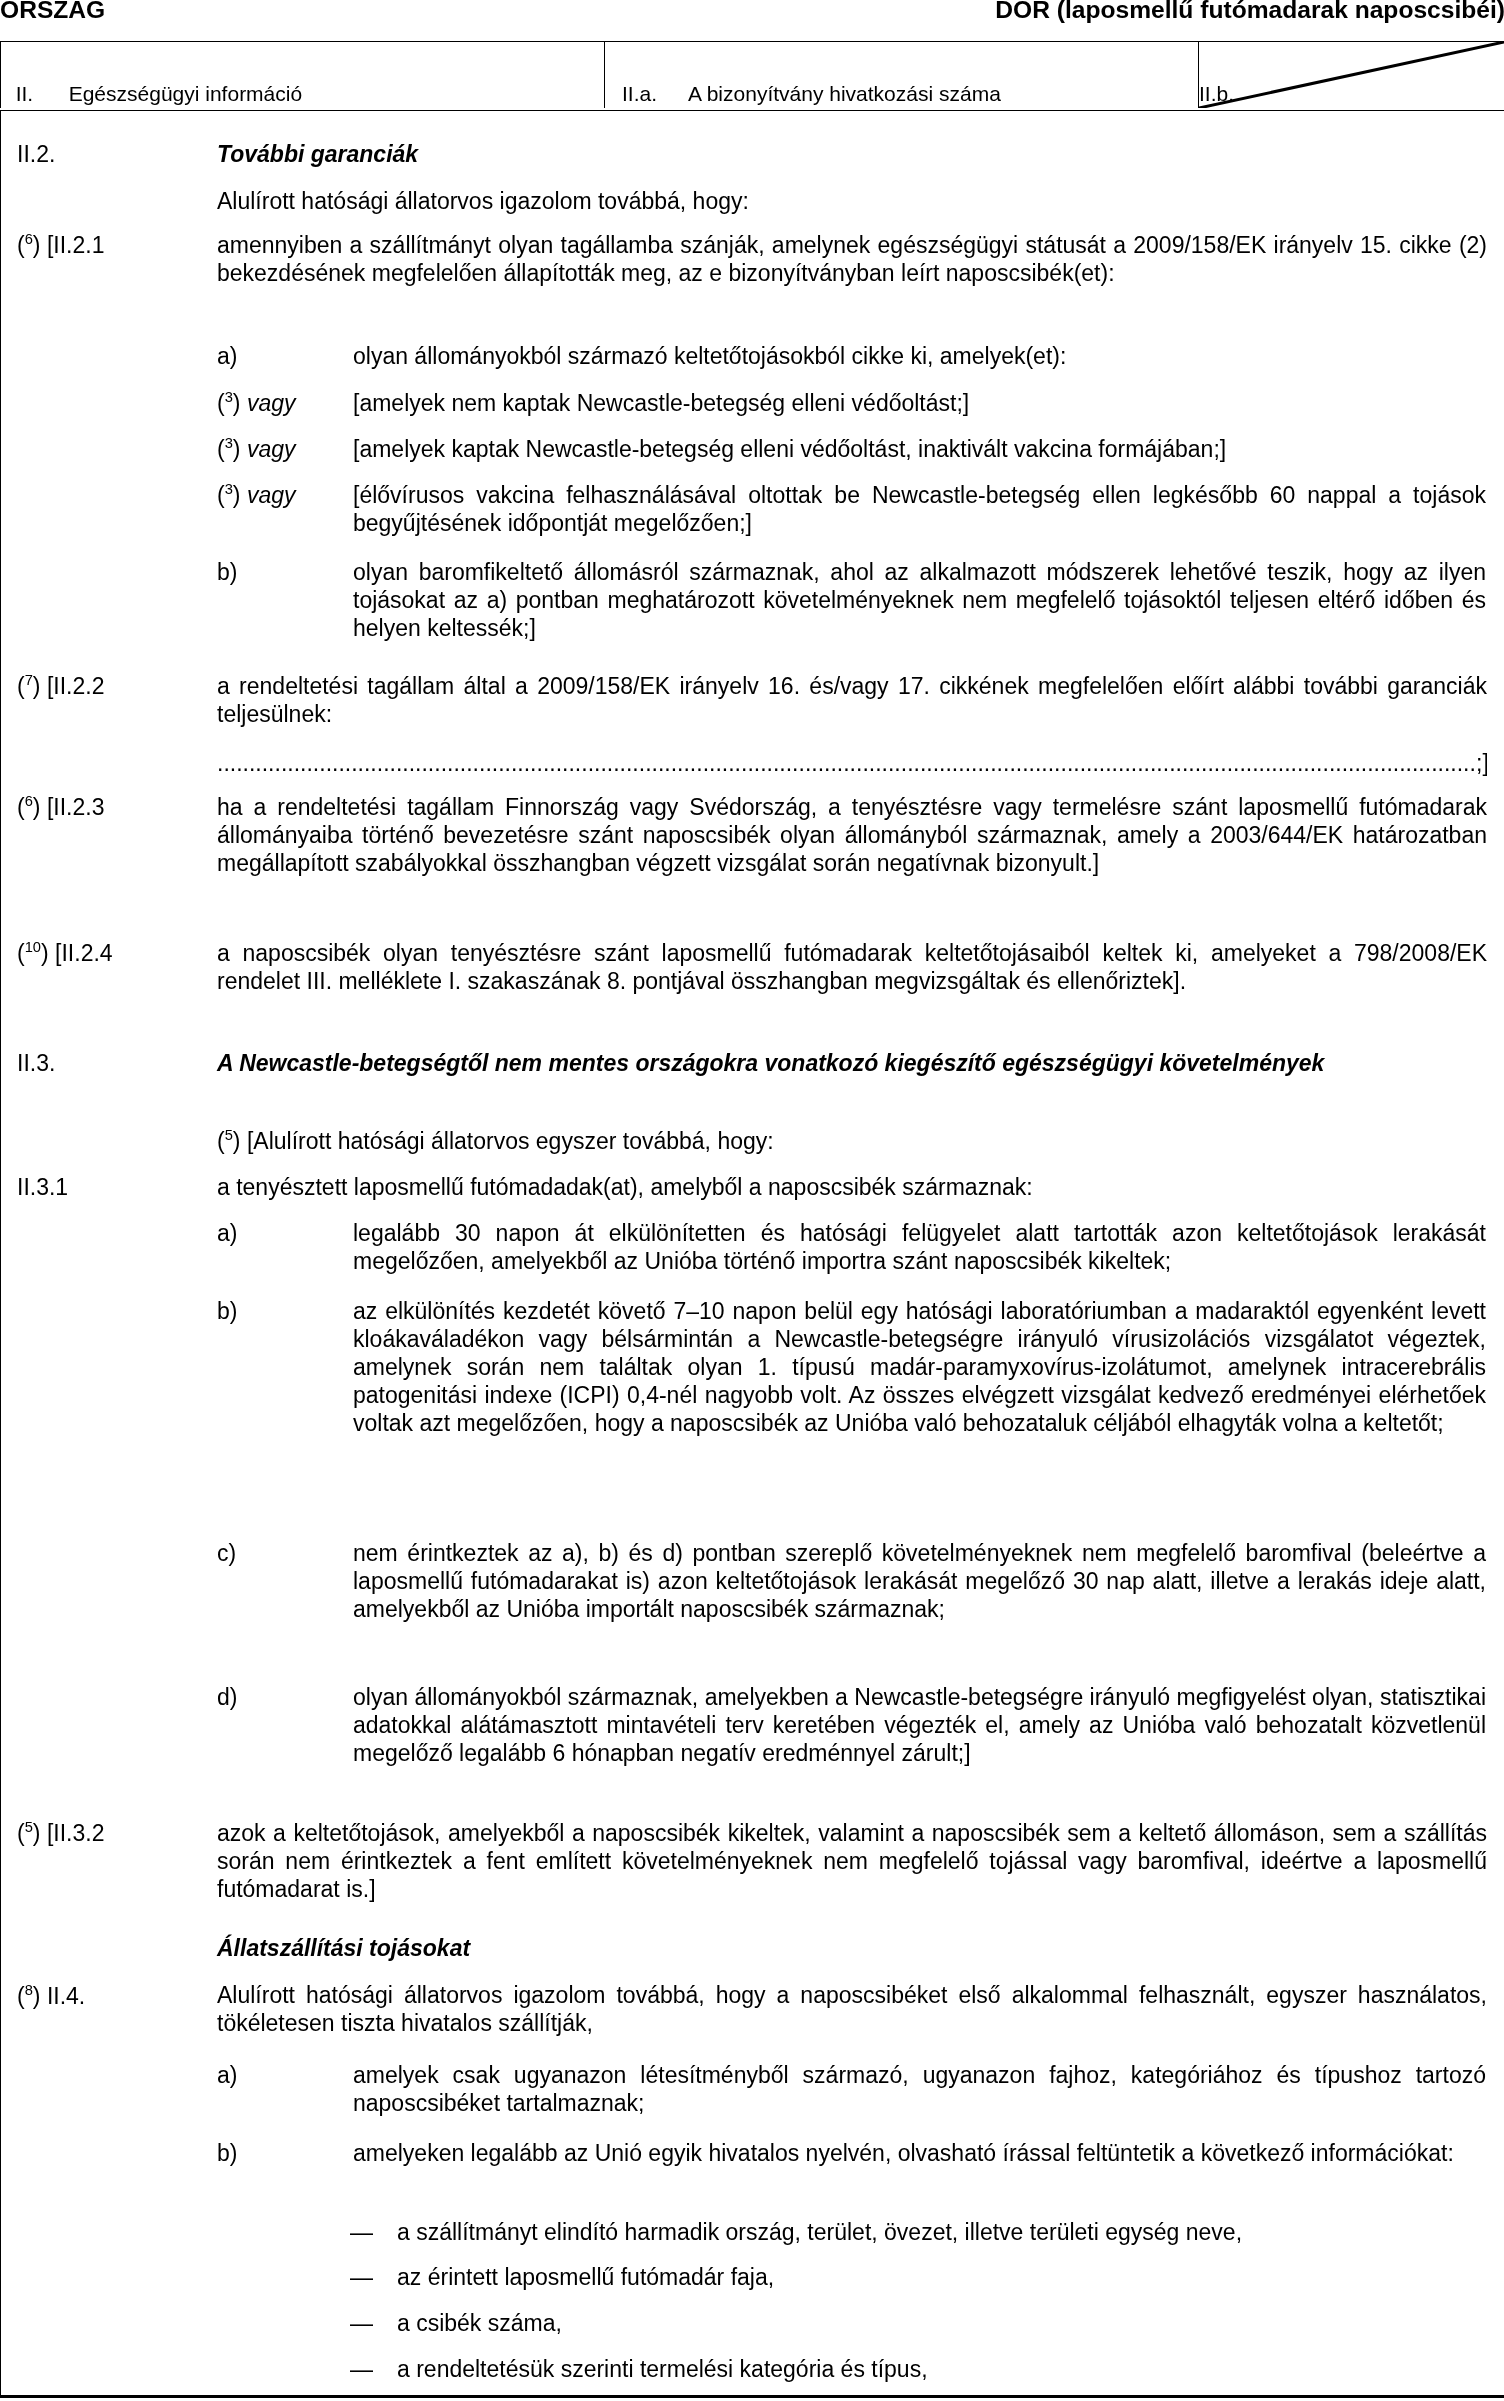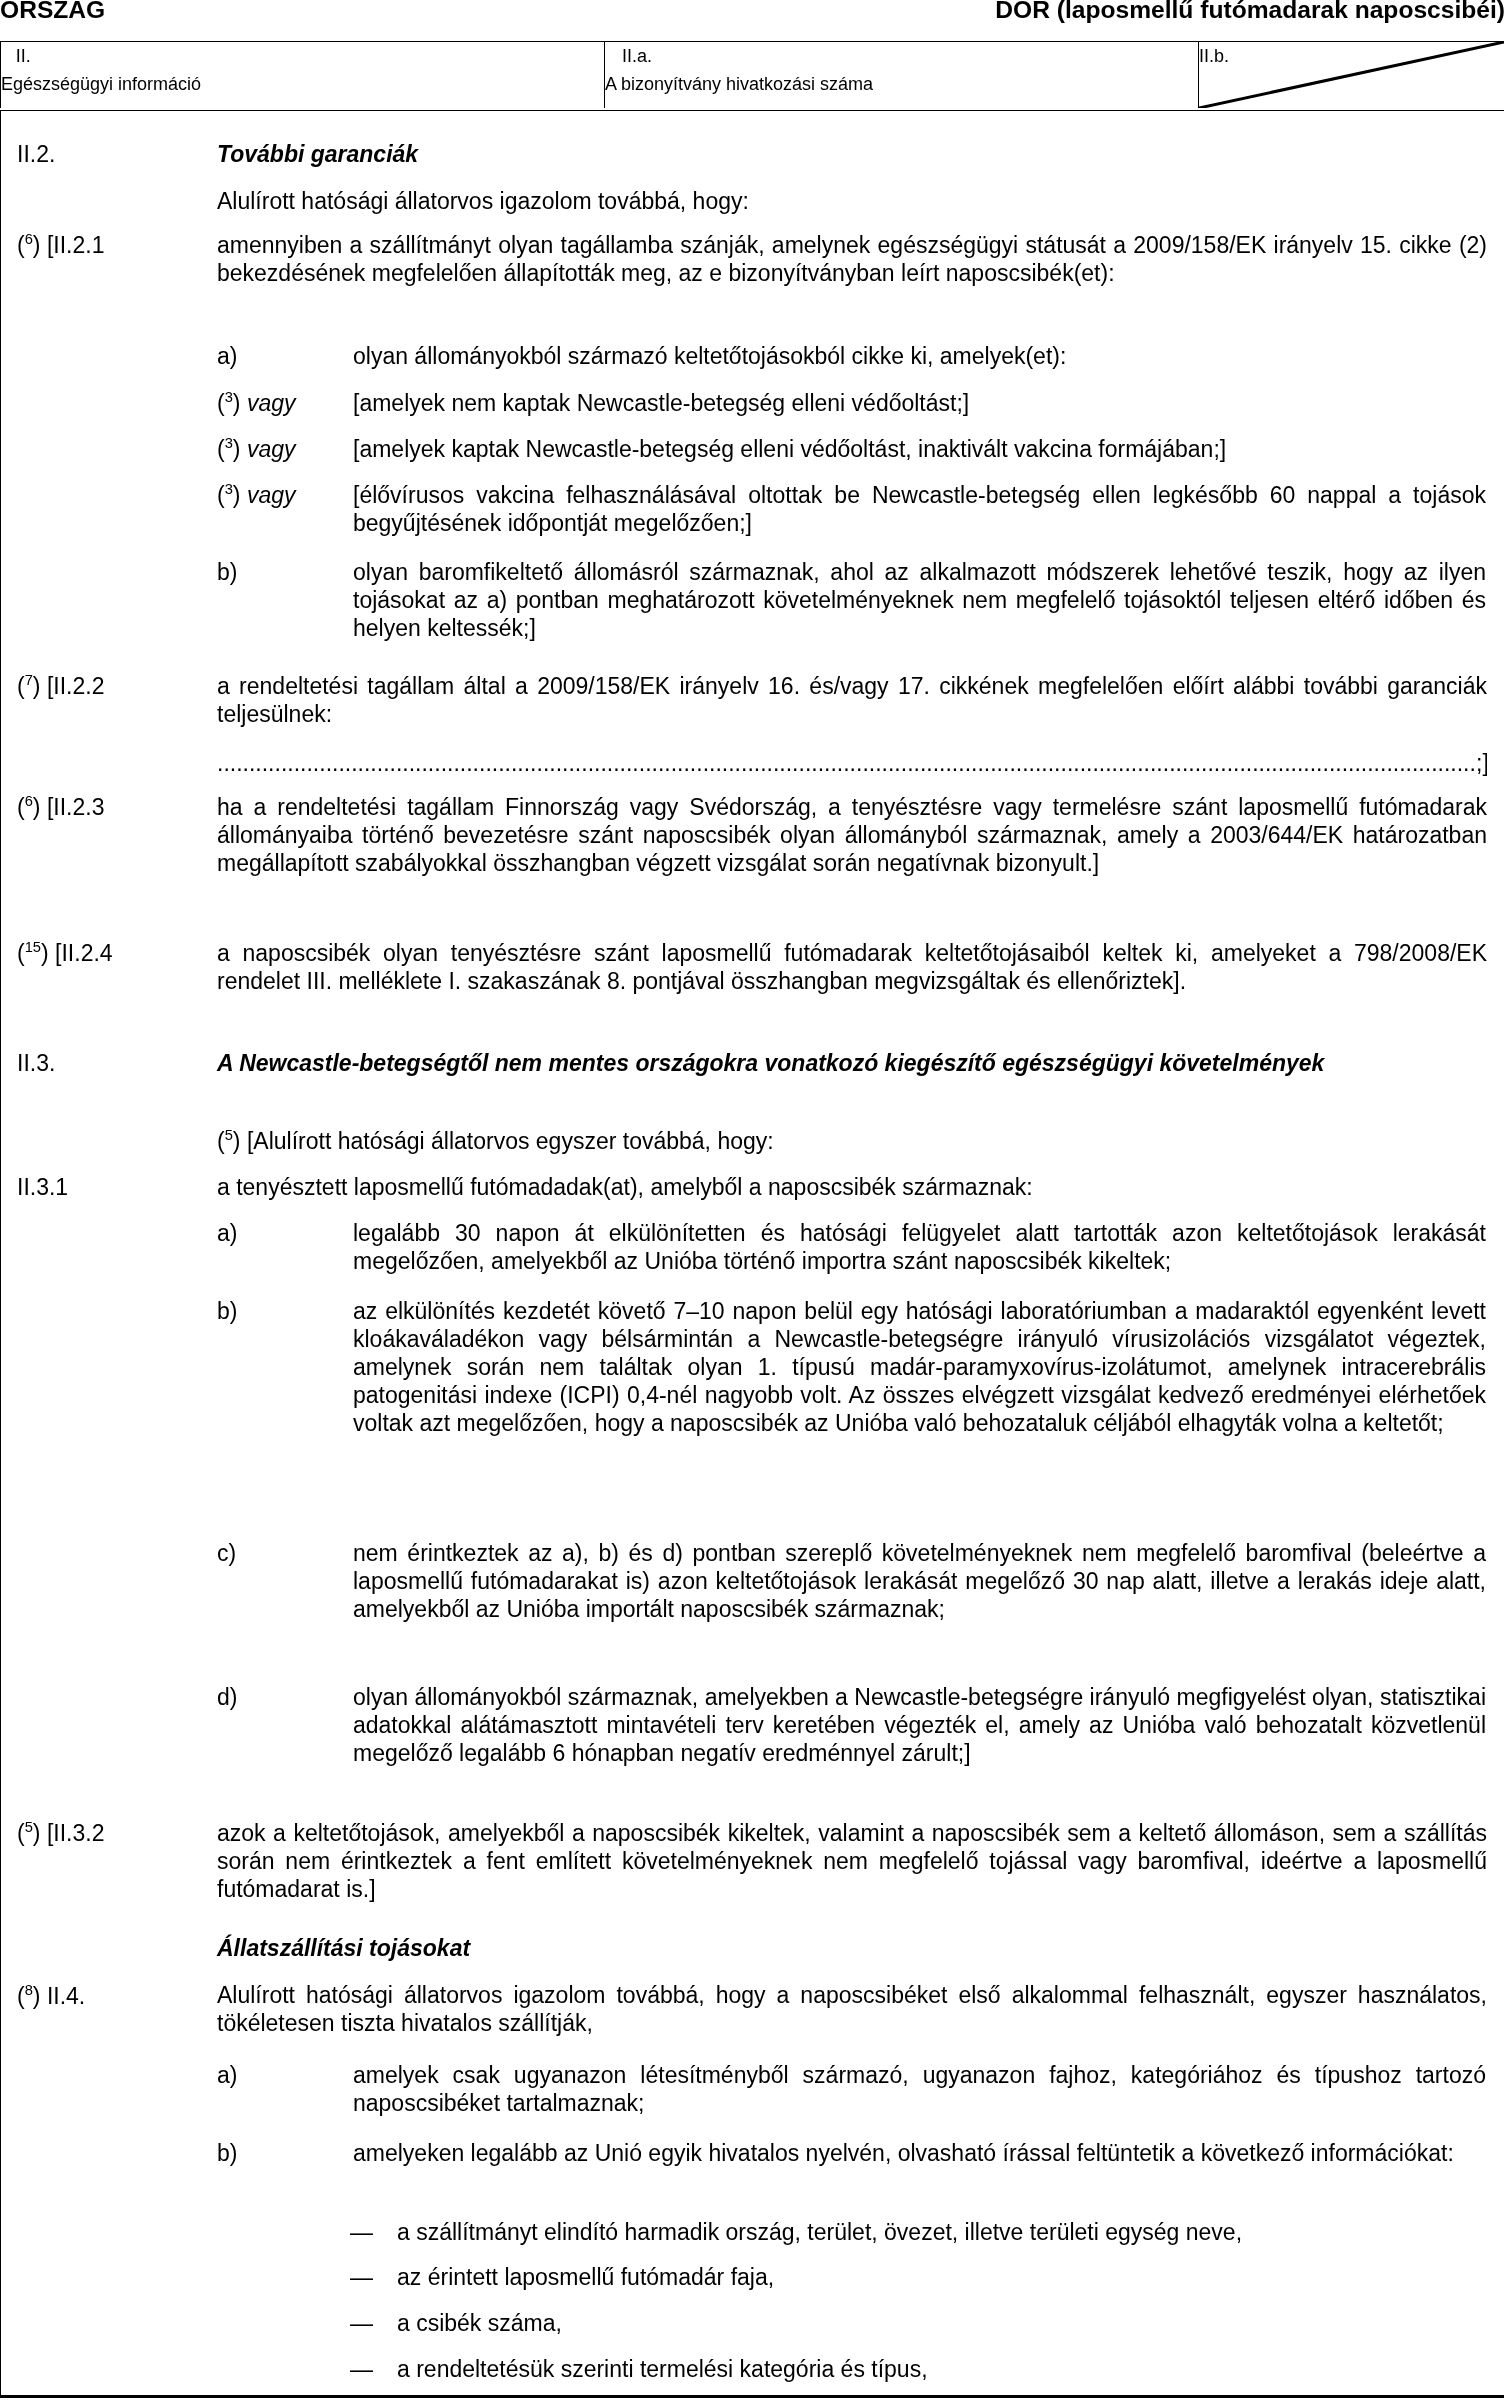--- a/index.html
+++ b/index.html
@@ -6,21 +6,21 @@
   body { width:1505px; height:2401px; position:relative; overflow:hidden;
          font-family:"Liberation Sans", sans-serif; color:#000000; font-size:23px; line-height:28px; }
   .abs { position:absolute; }
   .bold { font-weight:bold;font-style:italic; }
   .hdr-top { font-size:24.6px; line-height:28px; font-weight:bold; top:-3.7px; }
   #country { left:0; }
   #doctype { right:0; }
   
   #hdr-row { position:absolute; left:0; top:41px; width:1505px; height:70px; box-sizing:border-box;
              border-top:1.8px solid #000; border-bottom:1.8px solid #000; }
-  .hcell { position:absolute; top:0; height:66px; box-sizing:border-box; display:flex; align-items:flex-start; font-size:18px;flex-direction:column; }
+  .hcell { position:absolute; top:0; height:66px; box-sizing:border-box; display:flex; align-items:flex-end; font-size:21px; }
   #hcell-1 { left:0; width:604px; border-left:1.8px solid #000; }
   #hcell-2 { left:604px; width:594px; border-left:1.2px solid #000; }
   #hcell-3 { left:1198px; width:307px; border-left:1.2px solid #000; border-right:1.8px solid #000; }
   .hnum { display:inline-block; }
   #hcell-1 .hnum { margin-left:14.7px; width:53px; }
   #hcell-2 .hnum { margin-left:17px; width:66px; }
   #hcell-3 .hnum { }
   #diag { position:absolute; left:0; top:0; width:100%; height:100%; }
   
   #body-box { position:absolute; left:0; top:111px; width:1505px; height:2287px; box-sizing:border-box;
@@ -83,21 +83,21 @@
 <div class="sublbl" style="top:558px">b)</div>
 <div class="subtxt" style="top:558px">olyan baromfikeltető állomásról származnak, ahol az alkalmazott módszerek lehetővé teszik, hogy az ilyen tojásokat az a) pontban meghatározott követelményeknek nem megfelelő tojásoktól teljesen eltérő időben és helyen keltessék;]</div>
 
 <div class="lbl" style="top:672px">(<sup>7</sup>) <span>[II.2.2</span></div>
 <div class="txt" style="top:672px">a rendeltetési tagállam által a 2009/158/EK irányelv 16. és/vagy 17. cikkének megfelelően előírt alábbi további garanciák teljesülnek:</div>
 <div class="dotted" style="top:749px"><span class="d">..............................................................................................................................................................................................................................................................................................................................................................................................................................................................................................................</span><span>;]</span></div>
 
 <div class="lbl" style="top:793px">(<sup>6</sup>) <span>[II.2.3</span></div>
 <div class="txt" style="top:793px">ha a rendeltetési tagállam Finnország vagy Svédország, a tenyésztésre vagy termelésre szánt laposmellű futómadarak állományaiba történő bevezetésre szánt naposcsibék olyan állományból származnak, amely a 2003/644/EK határozatban megállapított szabályokkal összhangban végzett vizsgálat során negatívnak bizonyult.]</div>
 
-<div class="lbl" style="top:939px">(<sup>15</sup>) <span>[II.2.4</span></div>
+<div class="lbl" style="top:939px">(<sup>10</sup>) <span>[II.2.4</span></div>
 <div class="txt" style="top:939px">a naposcsibék olyan tenyésztésre szánt laposmellű futómadarak keltetőtojásaiból keltek ki, amelyeket a 798/2008/EK rendelet III. melléklete I. szakaszának 8. pontjával összhangban megvizsgáltak és ellenőriztek].</div>
 
 <div class="lbl" style="top:1049px">II.3.</div>
 <div class="txt bold" style="top:1049px">A Newcastle-betegségtől nem mentes országokra vonatkozó kiegészítő egészségügyi követelmények</div>
 <div class="txt" style="top:1127px">(<sup>5</sup>) <span>[Alulírott hatósági állatorvos egyszer továbbá, hogy:</span></div>
 
 <div class="lbl" style="top:1173px">II.3.1</div>
 <div class="txt" style="top:1173px">a tenyésztett laposmellű futómadadak(at), amelyből a naposcsibék származnak:</div>
 
 <div class="sublbl" style="top:1219px">a)</div>

